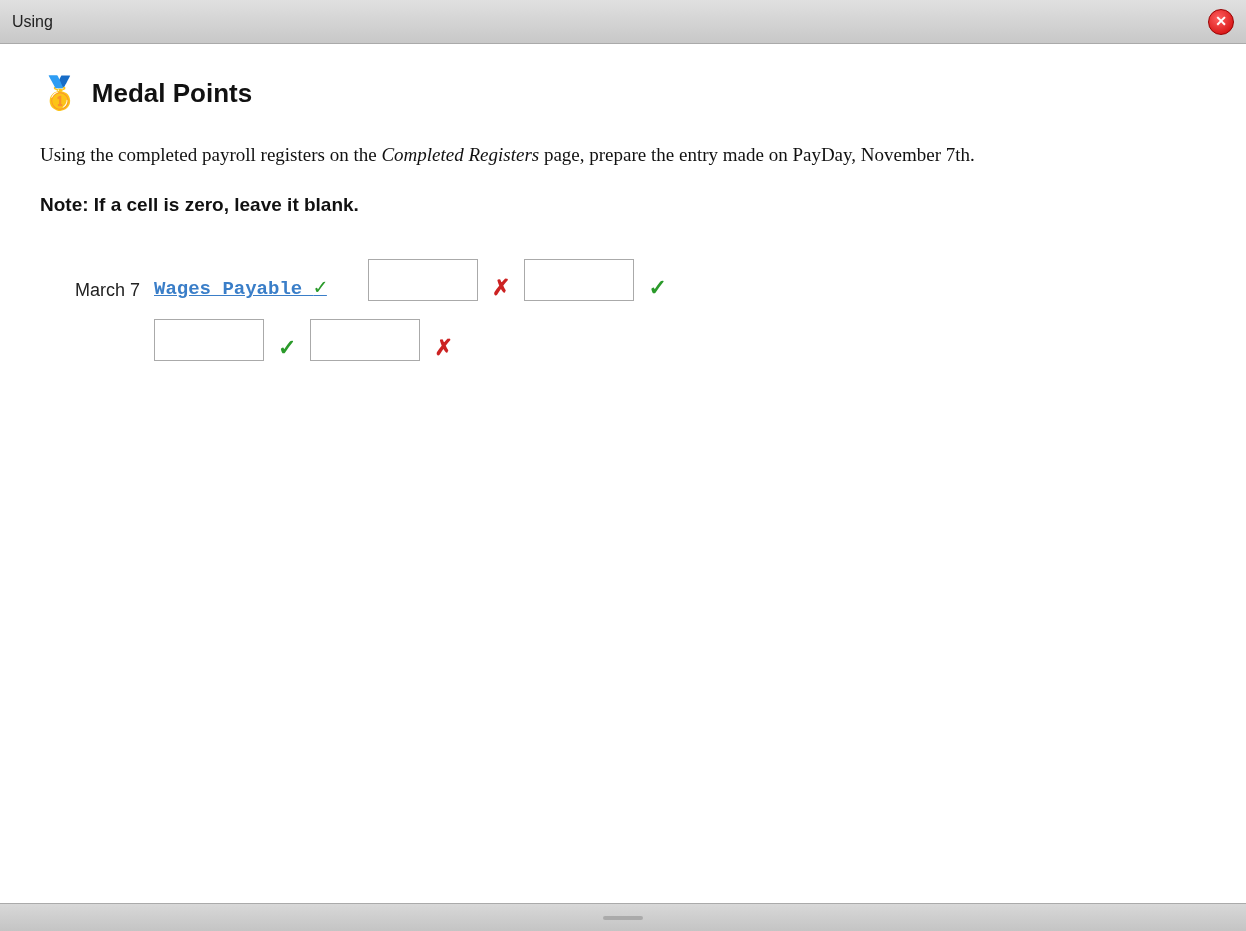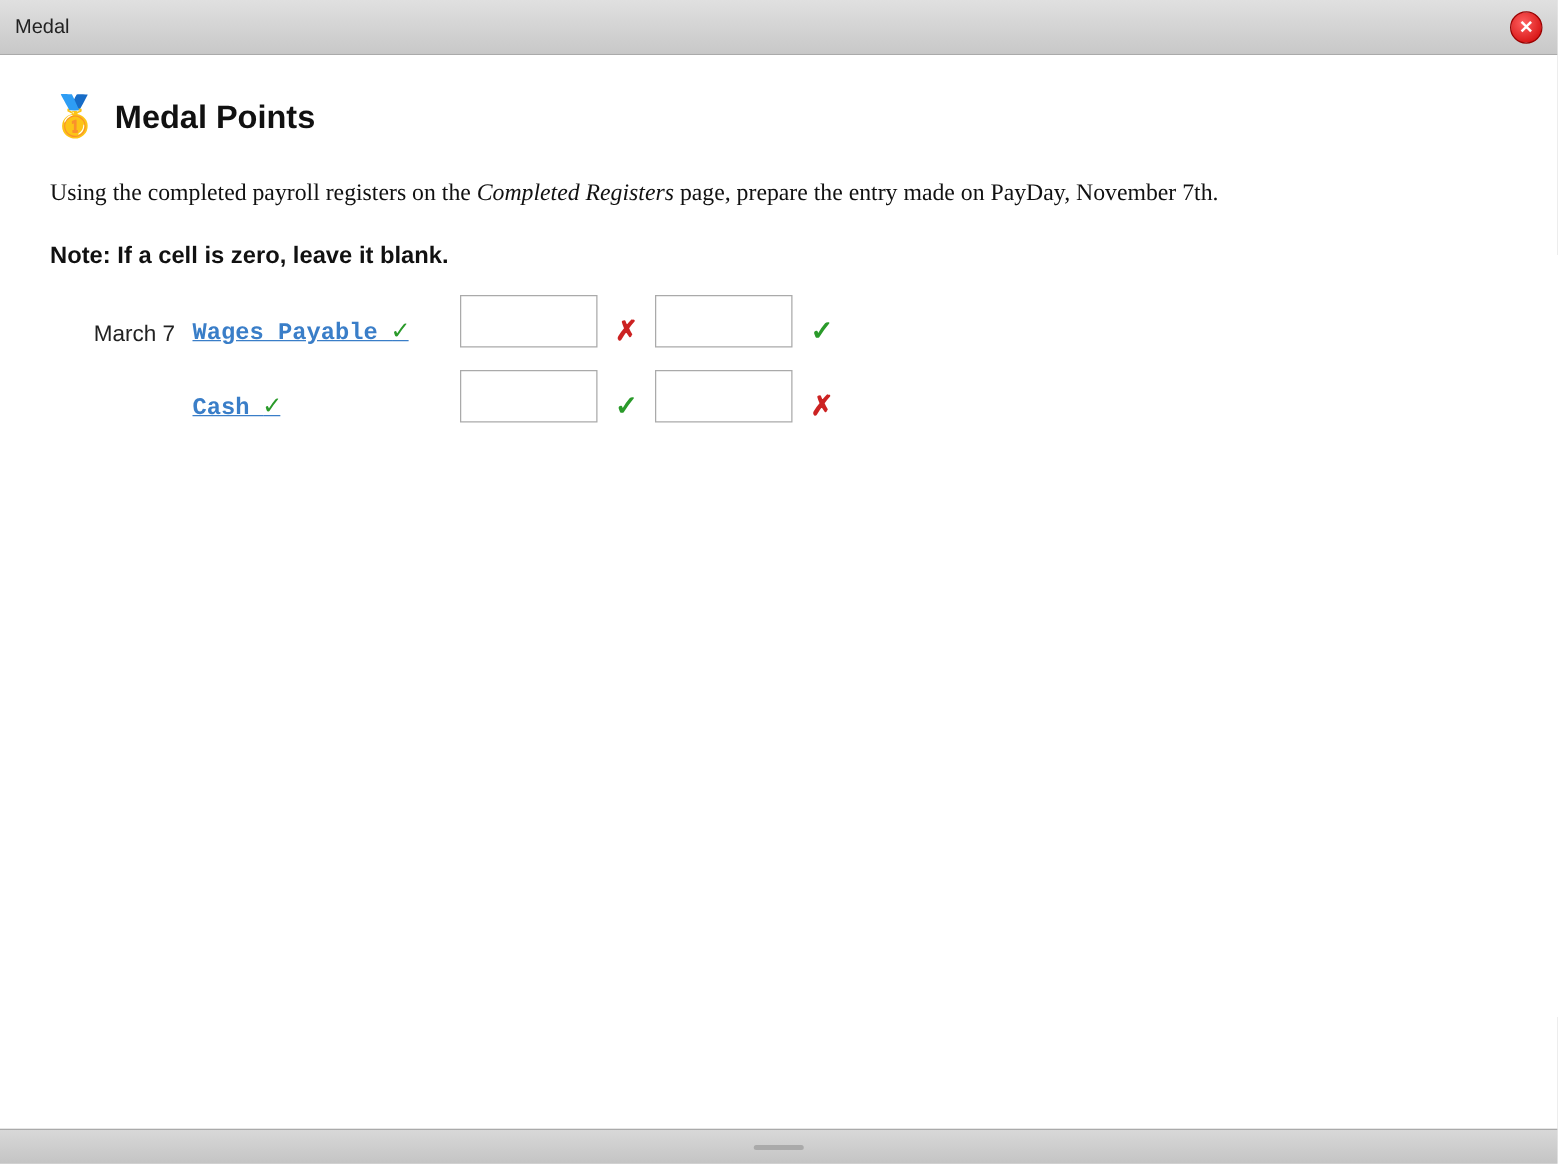--- a/index.html
+++ b/index.html
@@ -87,21 +87,21 @@
     }
 
     .instruction-text em {
     }
 
     .note-text {
       font-family: Arial, sans-serif;
       font-size: 19px;
       font-weight: bold;
       color: #111;
-      margin-bottom: 20px;
+      margin-bottom: 43px;
     }
 
     .entry-table {
       margin-left: 20px;
     }
 
     .entry-row {
       display: flex;
       align-items: flex-end;
       gap: 14px;
@@ -166,21 +166,21 @@
       background: #aaa;
       border-radius: 2px;
     }
   </style>
 </head>
 <body>
 
 <div class="window">
 
   <div class="title-bar">
-    <span class="title-bar-title">Medal</span>
+    <span class="title-bar-title">Using</span>
     <div class="close-btn">✕</div>
   </div>
 
   <div class="content-area">
 
     <div class="page-heading">
       <span class="medal-icon">🥇</span>
       <span class="heading-text">Medal Points</span>
     </div>
 
@@ -196,21 +196,20 @@
         <span class="date-label">March 7</span>
         <span class="account-name">Wages Payable <span class="check-green">✓</span></span>
         <input class="amount-input" type="text" value="" style="">
         <span class="cross-red">✗</span>
         <input class="amount-input" type="text" value="" style="">
         <span class="check-green">✓</span>
       </div>
 
       <div class="entry-row">
         <span class="date-label"></span>
-        <span class="account-name">Cash <span class="check-green">✓</span></span>
         <input class="amount-input" type="text" value="" style="">
         <span class="check-green">✓</span>
         <input class="amount-input" type="text" value="" style="">
         <span class="cross-red">✗</span>
       </div>
 
     </div>
 
   </div>
 

